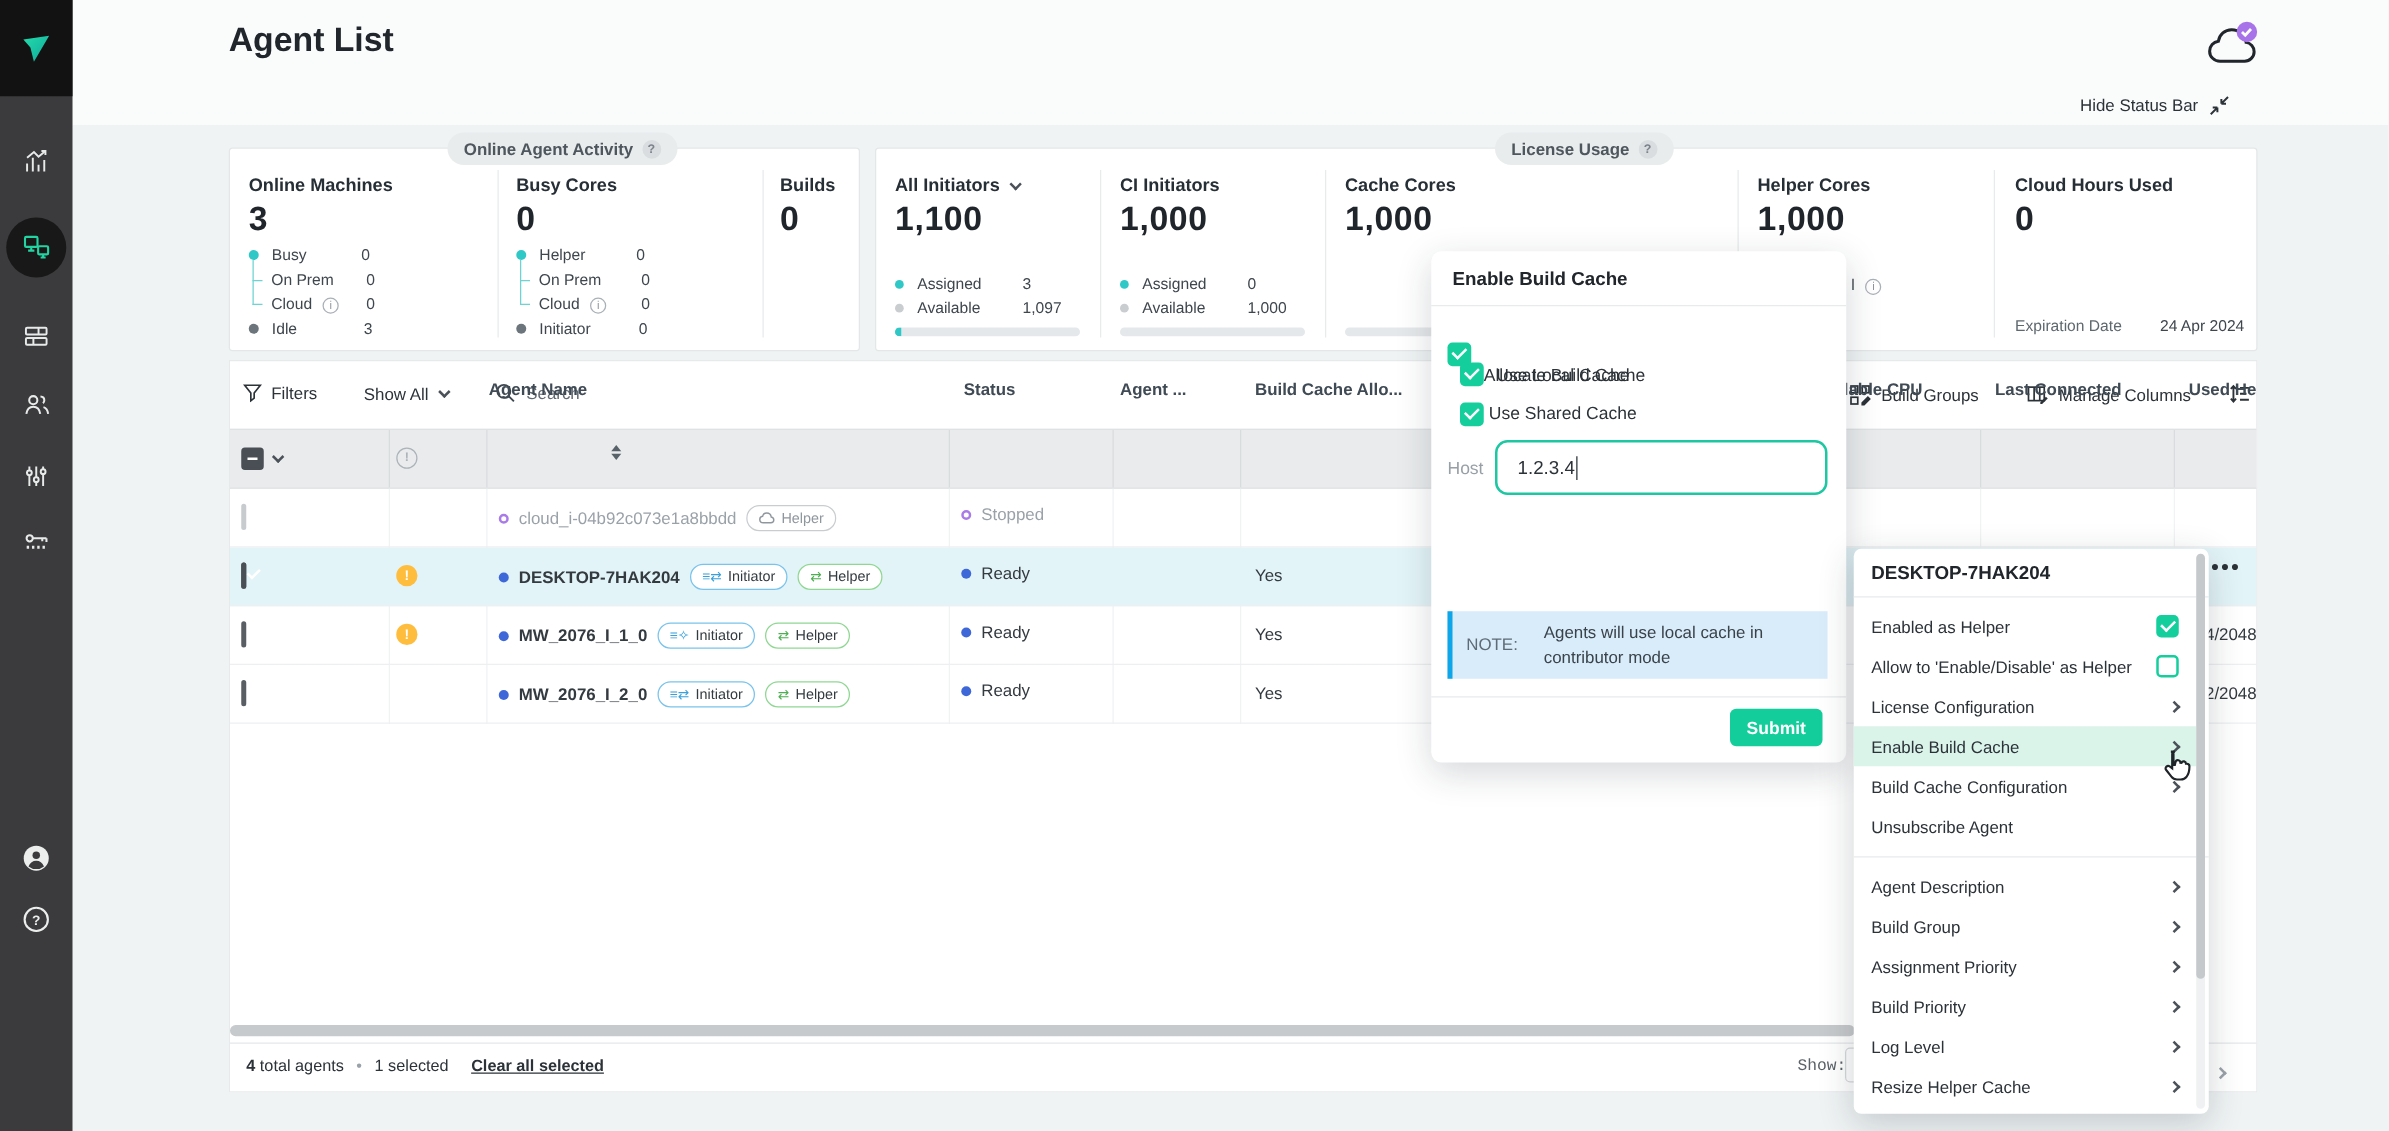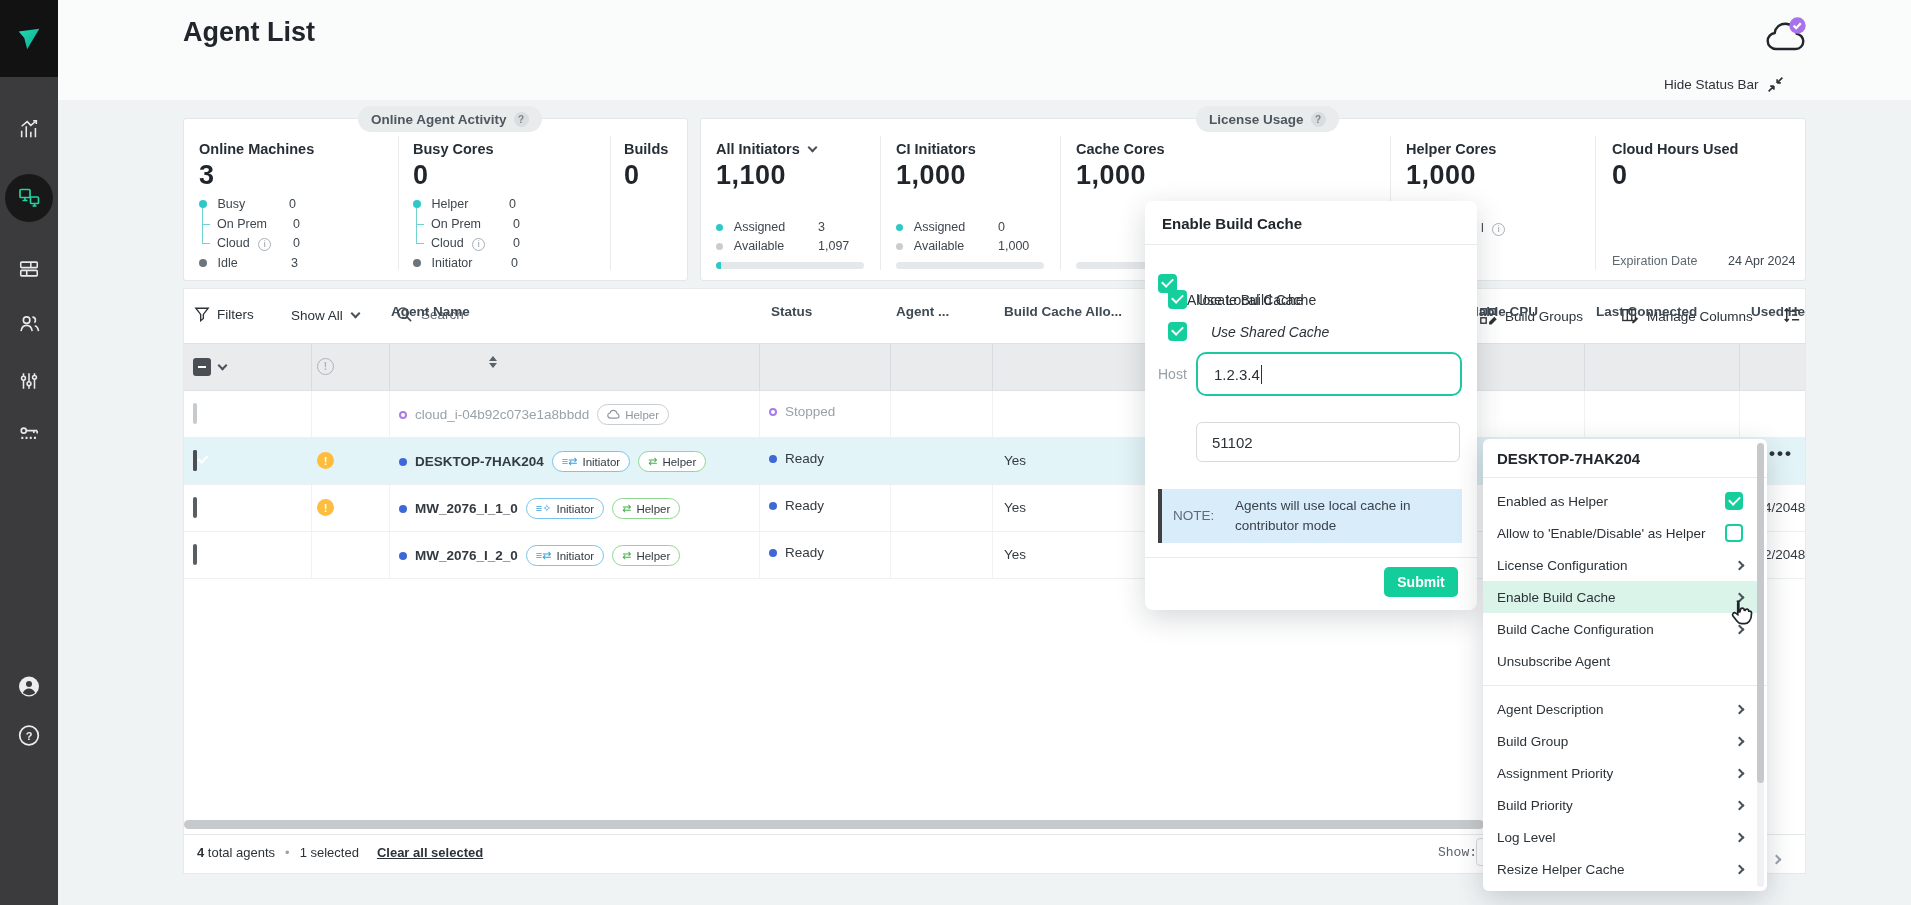--- a/index.html
+++ b/index.html
@@ -54,21 +54,21 @@
   .cell-txt { font-size:13.5px; color:#333A40; white-space:nowrap; }
   .name-row { display:flex; align-items:center; gap:8px; }
 
   
   .popup { left:1145px; top:201px; width:332px; height:409px; background:#fff; border-radius:8px; box-shadow:0 8px 28px rgba(30,40,50,.18); z-index:20; }
   .gcb { width:19px; height:19px; border-radius:4px; background:#14CE9C; position:relative; }
   .gcb::after { content:""; position:absolute; left:4px; top:4px; width:9px; height:5px; border-left:2px solid #fff; border-bottom:2px solid #fff; transform:rotate(-45deg); }
   .gcb.empty { background:#fff; border:2px solid #14CE9C; }
   .gcb.empty::after { display:none; }
   .fld-label { font-size:14px; color:#98A0A7; }
-  .note { background:#D9ECFA; border-left:4px solid #404040; }
+  .note { background:#D9ECFA; border-left:4px solid #0ea5e9; }
   .btn-submit { background:#13CE9A; color:#fff; font-weight:bold; font-size:14px; border-radius:5px; display:flex; align-items:center; justify-content:center; }
 
   
   .menu { left:1483px; top:439px; width:284px; height:452px; background:#fff; border-radius:6px; box-shadow:0 8px 28px rgba(30,40,50,.2); z-index:30; }
   .mitem { position:absolute; left:0; width:274px; height:32px; display:flex; align-items:center; justify-content:space-between; padding:0 14px; font-size:13.5px; color:#2B3238; white-space:nowrap; }
   .mitem.hl { background:#DBF4EA; }
   .mdiv { position:absolute; left:0; width:284px; height:1px; background:#E8EAEC; }
 
   .footer-link { text-decoration:underline; }
   .scroll-h { background:#C7CACC; border-radius:5px; }
@@ -477,35 +477,32 @@
     <div class="abs" style="left:0; top:43px; width:332px; height:1px; background:#E8EAEC;"></div>
 
     <div class="abs" style="left:13px; top:57px; display:flex; align-items:center; gap:10px;">
       <span class="gcb"></span>
       <span style="font-size:14px;margin-top:34px;">Allocate Build Cache</span>
     </div>
     <div class="abs" style="left:23px; top:89px; display:flex; align-items:center; gap:10px;">
       <span class="gcb"></span>
       <span style="font-size:14px;">Use Local Cache</span>
     </div>
-    <div class="abs" style="left:23px; top:121px; display:flex; align-items:center; gap:24px;font-style:italic;">
+    <div class="abs" style="left:23px; top:121px; display:flex; align-items:flex-start; gap:4px;">
       <span class="gcb"></span>
       <span style="font-size:14px;">Use Shared Cache</span>
     </div>
 
     <div class="abs fld-label" style="left:13px; top:165px;">Host</div>
     <div class="abs" style="left:51px; top:151px; width:266px; height:44px; border:2px solid #1EC7A2; border-radius:10px; display:flex; align-items:center; padding:0 16px;">
       <span style="font-size:15px; color:#2B3238;">1.2.3.4</span>
       <span style="width:1px; height:19px; background:#2B3238; margin-left:1px;"></span>
     </div>
 
     <div class="abs fld-label" style="left:13px; top:248px;margin-top:40px;">Port</div>
-    <div class="abs" style="left:51px; top:221px; width:264px; height:40px; border:1px solid #D7DADC; border-radius:6px; display:flex; align-items:center; padding:0 15px;">
-      <span style="font-size:15px; color:#2B3238;">51102</span>
-    </div>
 
     <div class="abs note" style="left:13px; top:288px; width:304px; height:54px;">
       <span class="abs" style="left:11px; top:19px; font-size:13.5px; color:#5F6B76;">NOTE:</span>
       <span class="abs" style="left:73px; top:9px; font-size:13.5px; color:#3A424A;">Agents will use local cache in</span>
       <span class="abs" style="left:73px; top:29px; font-size:13.5px; color:#3A424A;">contributor mode</span>
     </div>
 
     <div class="abs" style="left:0; top:356px; width:332px; height:1px; background:#E8EAEC;"></div>
     <div class="abs btn-submit" style="left:239px; top:366px; width:74px; height:30px;">
       <span>Submit</span>

